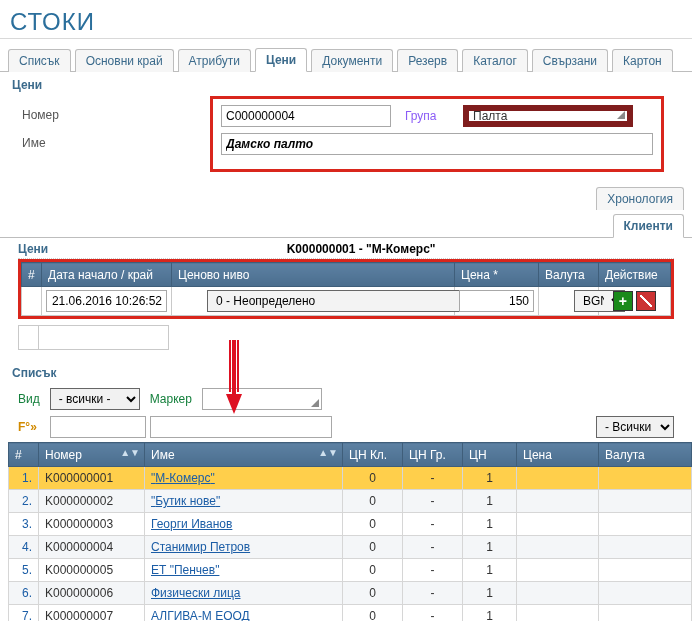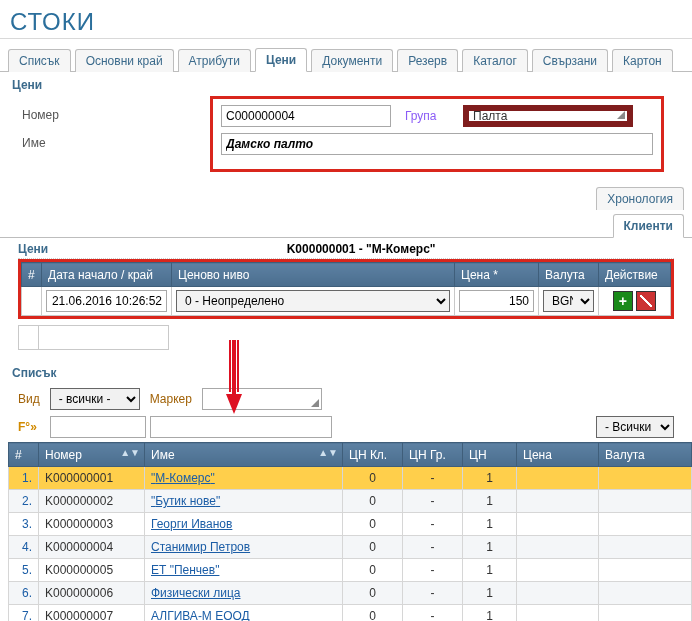--- a/index.html
+++ b/index.html
@@ -101,21 +101,21 @@
     color:#fff; font-weight:normal; font-size:12px;
     padding:4px 6px; text-align:left; border:1px solid #3f5e7a;
     height:24px;
   }
   .grid td {
     border:1px solid #c9c9c9; padding:3px 4px; background:#fff; height:26px;
   }
   .grid select, .grid input { width:100%; }
   .num-right input { text-align:right; }
   .sel-cell select {
-    border:1px solid #666; height:22px; background:#f3f3f3;
+    border:1px solid #666; height:22px; background:#f3f3f3;margin-left:31px;
   }
   .act-btn {
     display:inline-flex; width:20px; height:20px; border:1px solid #333;
     align-items:center; justify-content:center; color:#fff; font-weight:bold;
     font-size:14px; vertical-align:middle; cursor:pointer;
   }
   .act-add { background:#1a8a1a; }
   .act-rm  { background:#c33; position:relative; }
   .act-rm::before{
     content:""; position:absolute; inset:3px;
@@ -130,21 +130,21 @@
     text-align:left; padding:4px 0 2px 0; color:#000;
     margin:0 18px 0 18px; border-bottom:1px dotted #ccc;
     display:flex; justify-content:space-between;
   }
   .client-title .lbl { color:#3c6b8c; font-weight:bold; }
   .client-title .val { font-weight:bold; text-align:center; flex:1; }
 
   .filterbar {
     display:flex; align-items:center; gap:10px; padding:6px 18px;
   }
-  .filterbar label { color:#a16207; }
+  .filterbar label { color:#15803d; }
   .marker-box { border:1px solid #a8a8a8; width:120px; height:22px; background:#fff; position:relative;}
   .marker-box::after{
     content:""; position:absolute; right:2px; bottom:2px;
     width:0;height:0;border-style:solid;border-width:0 0 8px 8px;
     border-color:transparent transparent #8a8a8a transparent;
   }
   .frow {
     display:flex; align-items:center; gap:4px; padding:0 18px 4px 18px;
   }
   .frow .flabel { color:#d18a00; font-weight:bold; width:28px; }

